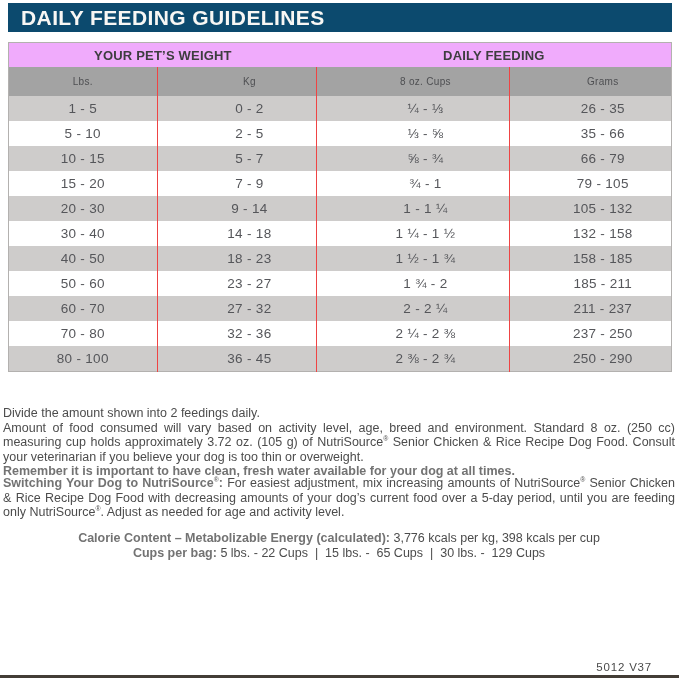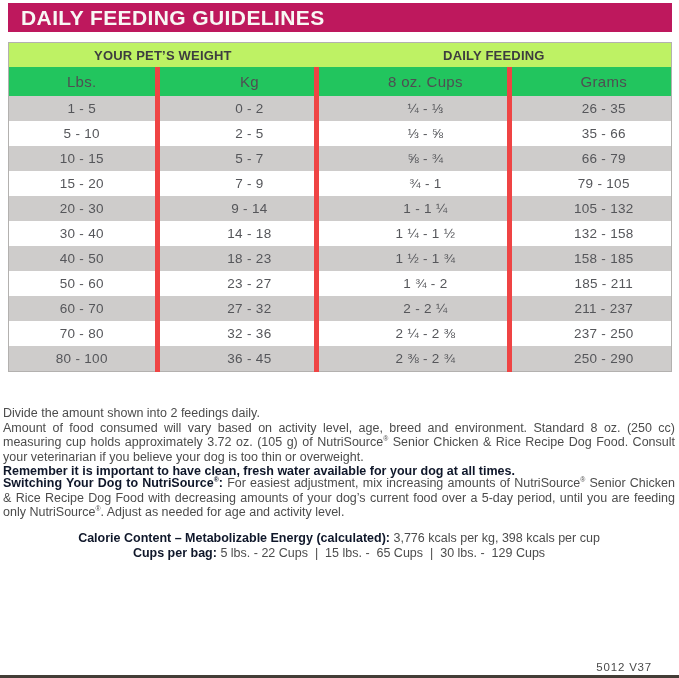--- a/index.html
+++ b/index.html
@@ -3,46 +3,46 @@
 <meta charset="utf-8">
 <style>
   html,body { margin:0; padding:0; }
   body {
     width:679px; height:678px; position:relative; overflow:hidden;
     background:#ffffff; color:#4c4c4c;
     font-family:"Liberation Sans","DejaVu Sans",sans-serif;
   }
   .title-bar {
     position:absolute; top:3px; left:8px; width:664px; height:29px;
-    background:#be185d; color:#f8f7f4; box-sizing:border-box;
+    background:#0c4a6e; color:#f8f7f4; box-sizing:border-box;
     font-size:21px; font-weight:bold; line-height:29px;
     padding-left:13px; letter-spacing:0.4px;
   }
   table.feeding {
     position:absolute; top:42px; left:8px; width:664px;
     border-collapse:collapse; table-layout:fixed;
     border:1px solid #b3b1af;
     font-size:13.5px; color:#55565a; letter-spacing:0.3px;
   }
   .group-row th {
-    background:#bef264; height:22px; text-align:center;
+    background:#f0abfc; height:22px; text-align:center;
     font-size:13px; font-weight:bold; color:#3d3d3f; letter-spacing:0.2px;
   }
   .col-row th {
-    background:#22c55e; height:27px; text-align:center;
-    font-weight:normal; font-size:15px; color:#4e4f52;
+    background:#a3a3a3; height:27px; text-align:center;
+    font-weight:normal; font-size:10px; color:#4e4f52;
   }
-  .col-row th + th, tbody.rows td + td { border-left:5px solid #ef4444;padding-left:26px; }
+  .col-row th + th, tbody.rows td + td { border-left:1px solid #ef4444;padding-left:26px; }
   tbody.rows tr { height:25px;border-radius:8px; }
   tbody.rows tr:nth-child(odd) { background:#cecccb; }
   tbody.rows td { text-align:center; }
   .textblock { position:absolute; left:3px; right:4px; font-size:12.5px; line-height:14.5px; color:#4c4c4c; }
   .textblock p { margin:0; }
   .just { text-align:justify; }
-  b { color:#0f172a; }
+  b { color:#737373; }
   sup { font-size:0.55em; line-height:0; vertical-align:super; }
   .notes-block    { top:382px;margin-top:24px; }
   .switch-block   { top:476px; }
   .calorie-block  { top:531px;text-align:center; }
   .footer-code {
     position:absolute; top:661px; right:27px;
     font-size:11.5px; letter-spacing:0.8px; color:#4a4a4a;
   }
   .bottom-bar {
     position:absolute; bottom:0; left:0; width:679px; height:3px; background:#433d36;

